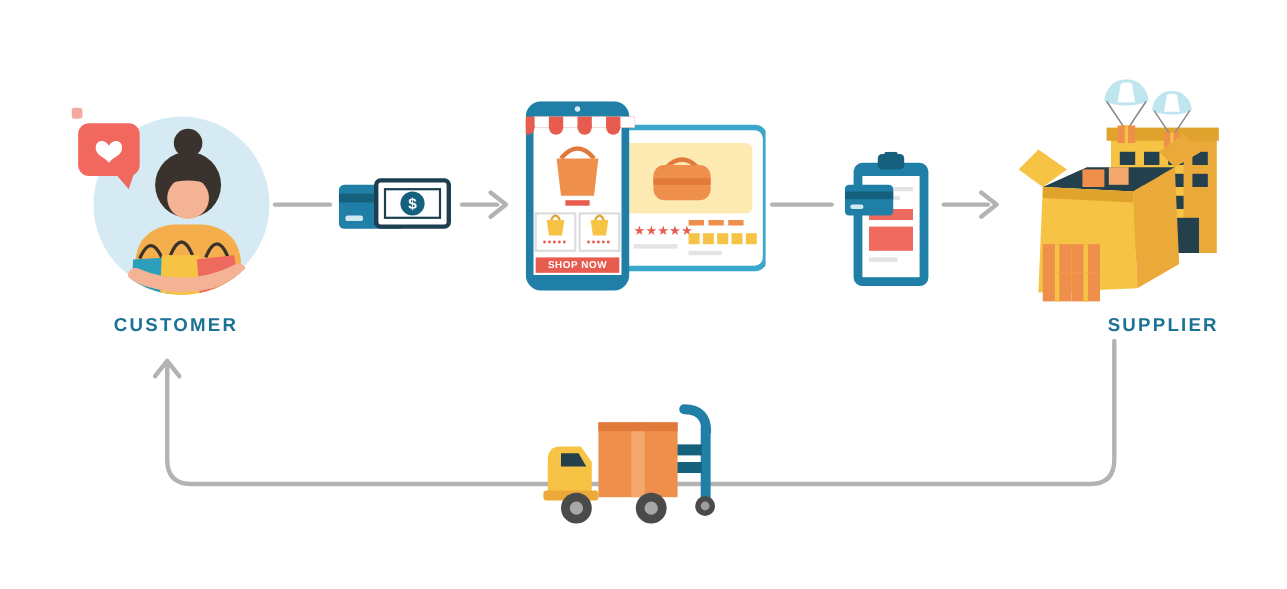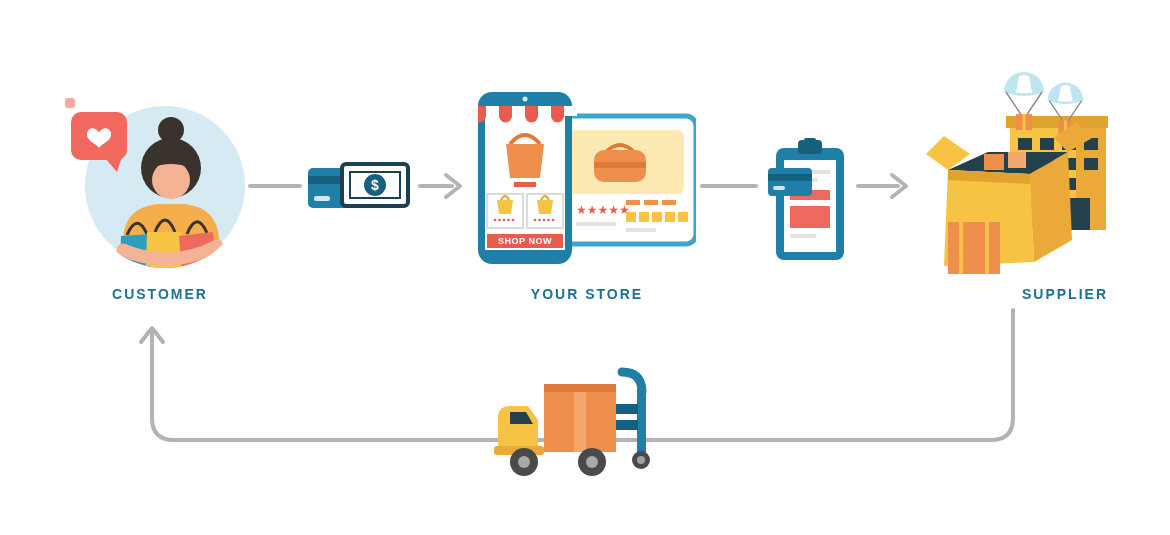--- a/index.html
+++ b/index.html
@@ -3,21 +3,21 @@
 <meta charset="utf-8">
 <style>
   * { box-sizing: border-box; }
   html, body { margin: 0; padding: 0; background: #ffffff; }
   body { font-family: "Liberation Sans", sans-serif; }
   .diagram { position: relative; width: 1170px; height: 535px; background: #ffffff; overflow: hidden; }
   .layer-connectors { position: absolute; left: 0; top: 0; z-index: 0; }
   .node { position: absolute; z-index: 1; }
   .node-label {
     position: absolute; z-index: 1;
-    text-align: center; font-size: 14px; font-weight: bold;
+    text-align: center; font-size: 17px; font-weight: bold;
     letter-spacing: 2px; color: #1c7196;
   }
   svg text { font-family: "Liberation Sans", sans-serif; }
 </style>
 </head>
 <body>
 
 <div class="diagram">
 
   <svg class="layer-connectors" width="1170" height="535" viewBox="0 0 1170 535">
@@ -145,21 +145,20 @@
             <circle cx="70.5" cy="128" r="1.3"></circle>
           <circle cx="75" cy="128" r="1.3"></circle>
         </g>
       </g>
       <g>
         <rect x="9" y="142" width="76" height="14" fill="#e85c50"></rect>
         <text x="47" y="152" text-anchor="middle" font-size="9" font-weight="bold" letter-spacing="0.5" fill="#ffffff">SHOP NOW</text>
       </g>
     </g>
   </svg>
-  <div class="node-label" style="left:478px; top:286px; width:218px;">YOUR STORE</div>
 
   <svg class="node" style="left:768px; top:138px;" width="82" height="126" viewBox="0 0 82 126">
     <g>
       <rect x="8" y="10" width="68" height="112" rx="8" fill="#1f7fa6"></rect>
       <rect x="16" y="22" width="52" height="92" fill="#ffffff"></rect>
       <rect x="30" y="2" width="24" height="14" rx="4" fill="#15607c"></rect>
       <rect x="36" y="0" width="12" height="6" rx="2" fill="#15607c"></rect>
       <rect x="22" y="32" width="40" height="4" fill="#e3e3e3"></rect>
       <rect x="22" y="40" width="28" height="4" fill="#e3e3e3"></rect>
       <rect x="22" y="52" width="40" height="10" fill="#ef6a5e"></rect>

